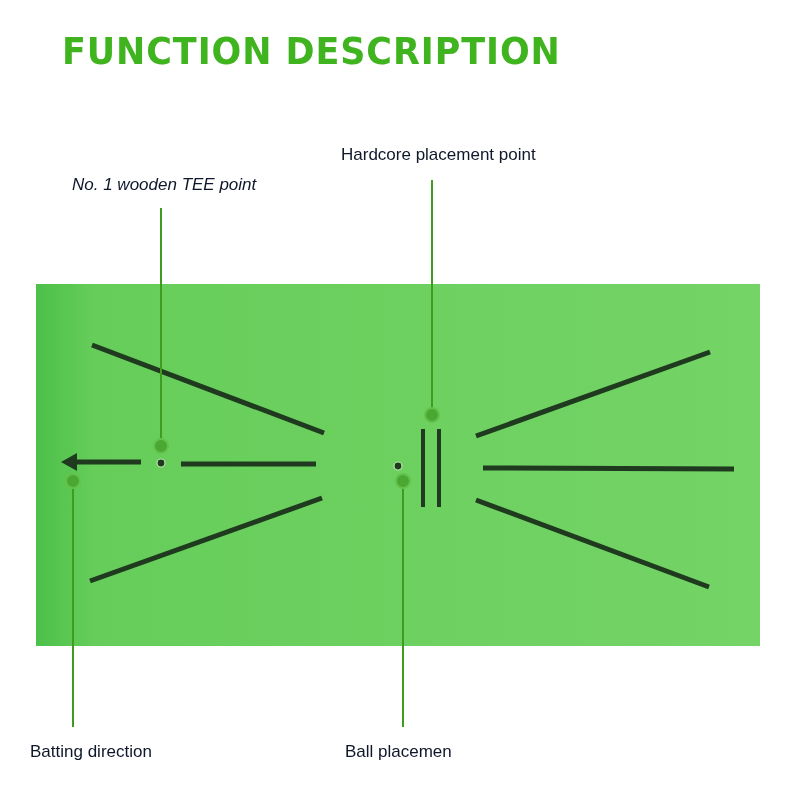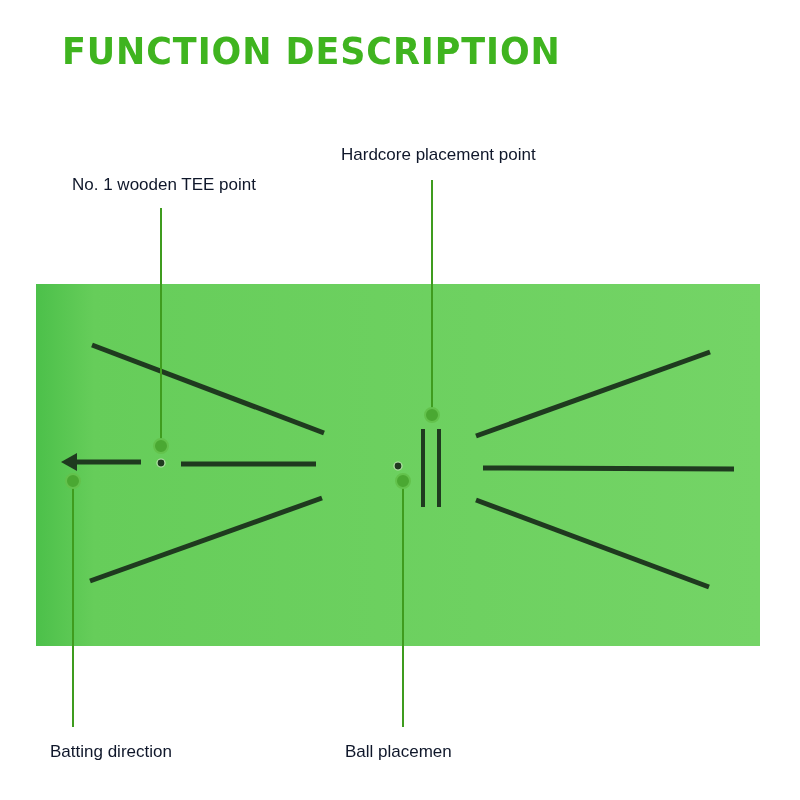--- a/index.html
+++ b/index.html
@@ -60,16 +60,16 @@
   </g>
 
   <g fill="#4aa832" stroke="#63c24c" stroke-width="2">
     <circle cx="161" cy="446" r="7"></circle>
     <circle cx="432" cy="415" r="7"></circle>
     <circle cx="73" cy="481" r="7"></circle>
     <circle cx="403" cy="481" r="7"></circle>
   </g>
 </svg>
 
-<div class="label" style="left:72px; top:175px;">No. 1 wooden TEE point</div>
+<div class="label" style="left:72px; top:175px;font-style:italic;">No. 1 wooden TEE point</div>
 <div class="label" style="left:341px; top:145px;">Hardcore placement point</div>
-<div class="label" style="left:50px; top:742px;">Batting direction</div>
+<div class="label" style="left:30px; top:742px;">Batting direction</div>
 <div class="label" style="left:345px; top:742px;">Ball placemen</div>
 
 </body></html>

